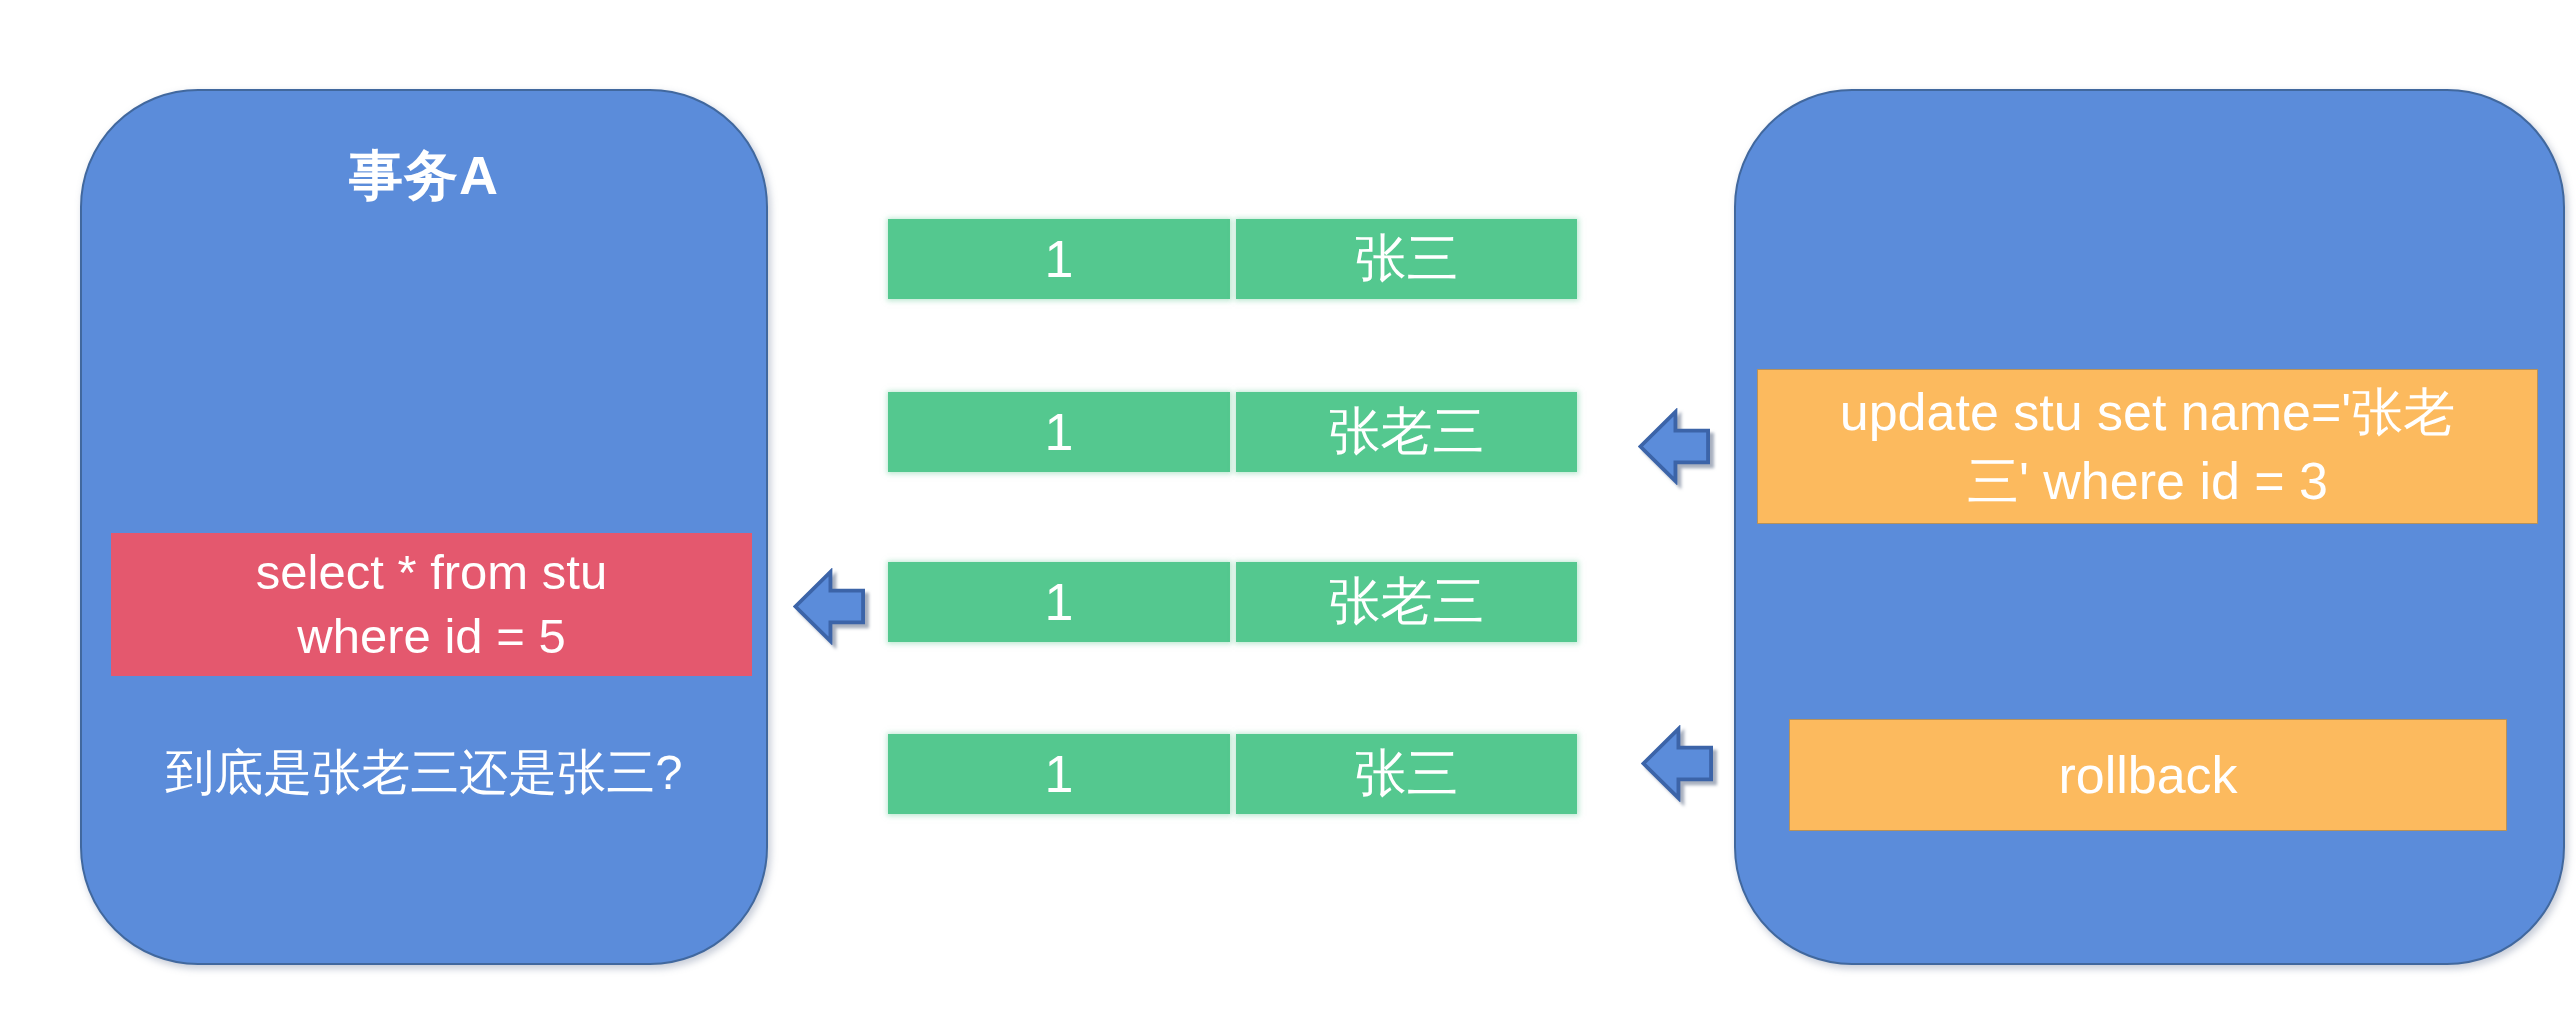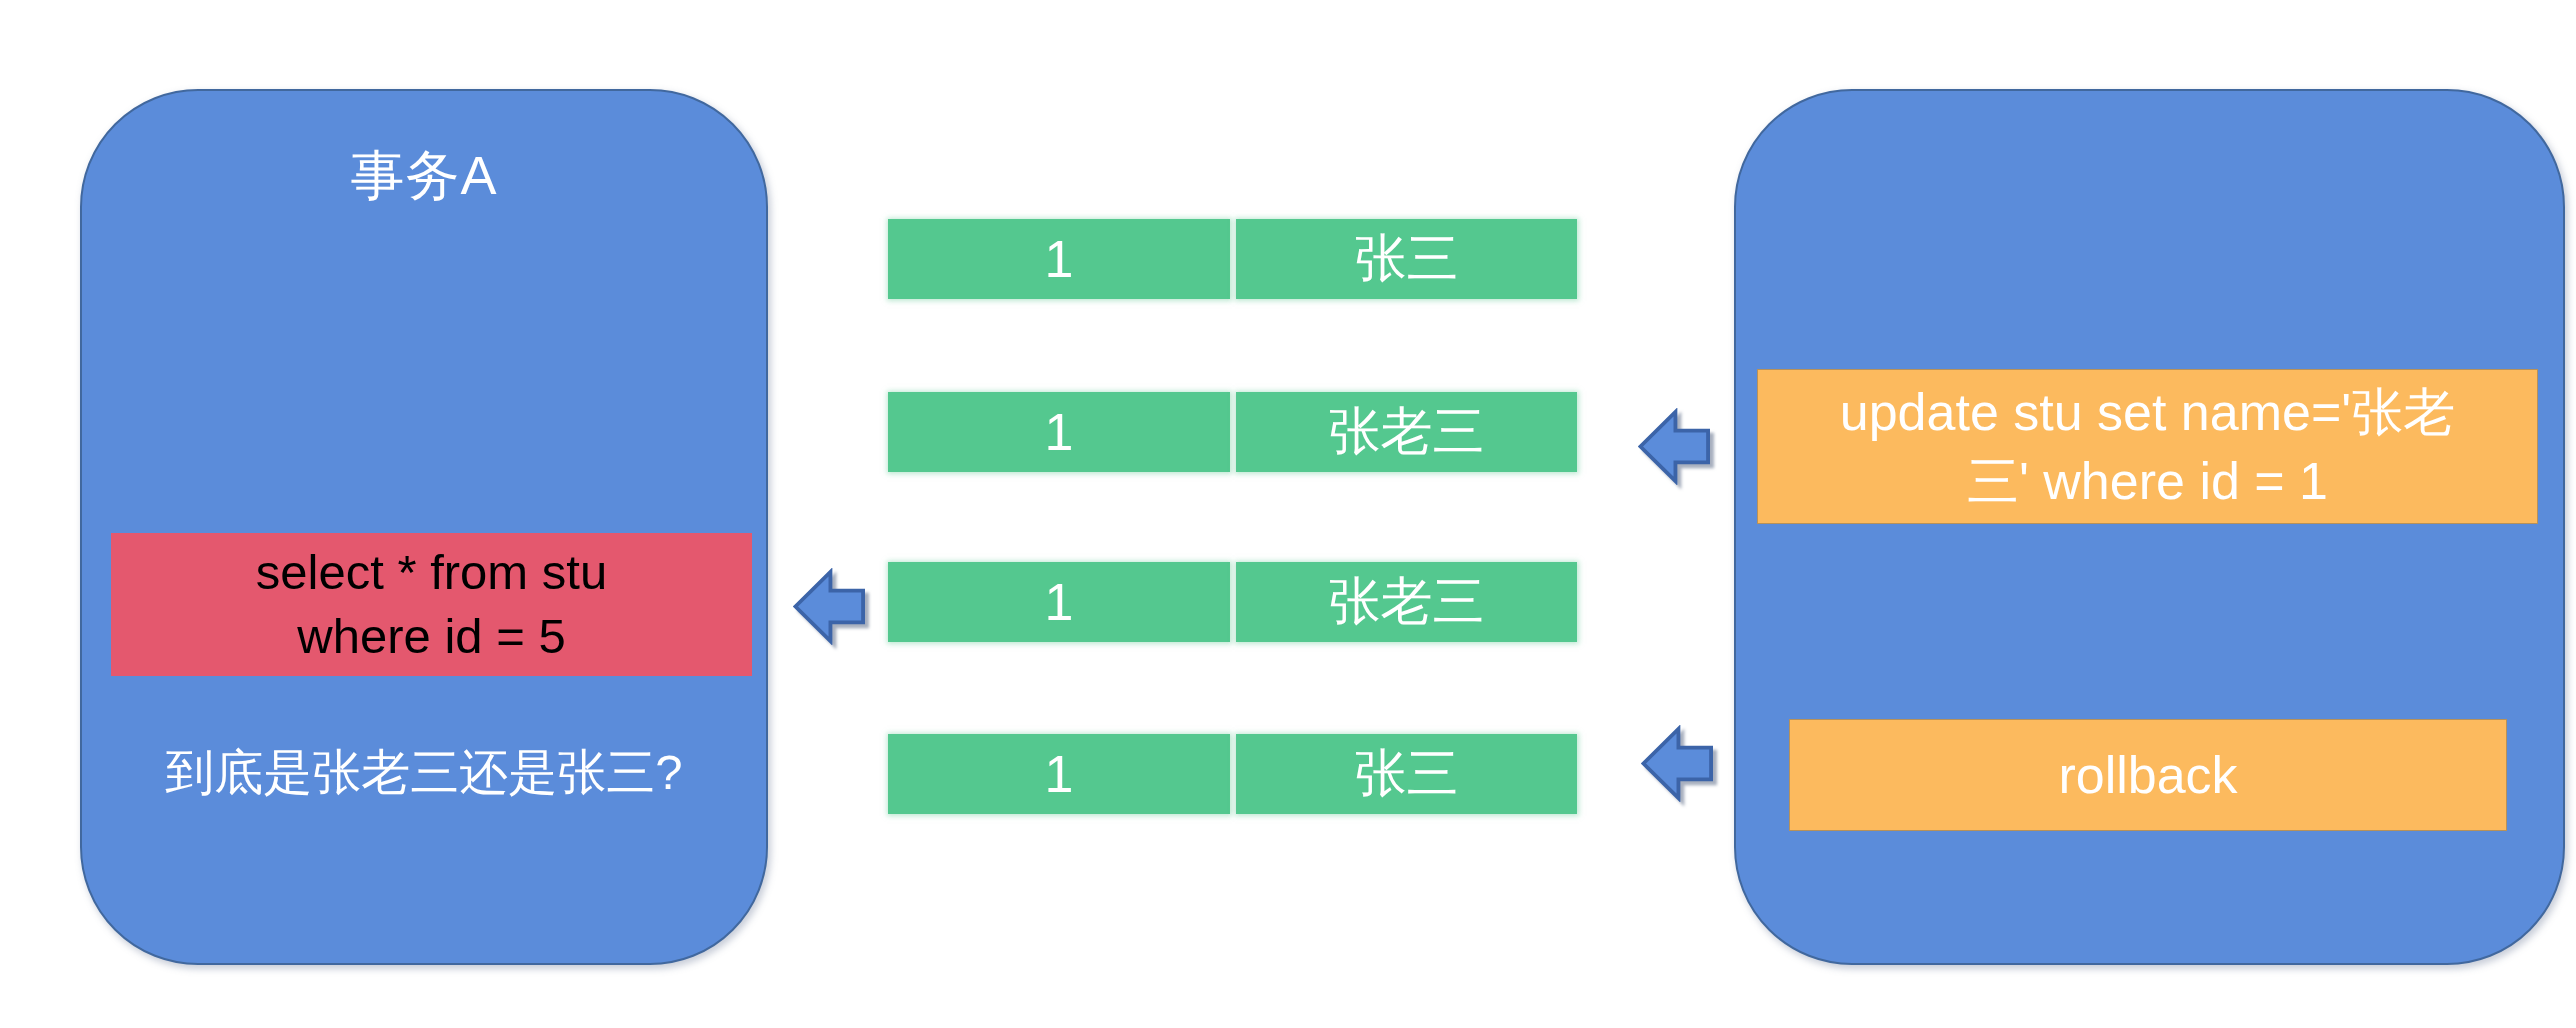--- a/index.html
+++ b/index.html
@@ -13,27 +13,27 @@
     border: 2.6px solid #41689e;
     border-radius: 118px;
     box-shadow: 2.6px 3.6px 7.2px rgba(100,115,145,0.35);
   }
   .txn-title {
     position: absolute;
     color: #ffffff;
     font-size: 54px;
     line-height: 1.2;
     text-align: center;
-    font-weight: 400;
+    font-weight: 700;
     letter-spacing: 1px;
   }
   .red-box {
     position: absolute;
     background: #e4586e;
-    color: #000000;
+    color: #ffffff;
     display: flex; flex-direction: column;
     justify-content: center; align-items: center;
     font-size: 49px; line-height: 1.3; text-align: center;
   }
   .question {
     position: absolute;
     color: #ffffff;
     font-size: 49px;
     text-align: center;
     line-height: 1.2;
@@ -105,21 +105,21 @@
   <div class="arrow" style="left:1641px; top:725px;">
     <svg width="72" height="77" viewBox="0 0 150 160">
       <polygon points="5,80 78,8 78,47 146,47 146,113 78,113 78,152" fill="#5b8cda" stroke="#3c64a8" stroke-width="8" stroke-linejoin="miter"></polygon>
     </svg>
   </div>
 
   <div class="box-blue" style="left:1734px; top:89px; width:831px; height:876px;"></div>
 
   <div class="orange-box" style="left:1757px; top:369px; width:781px; height:155px;">
     <div>update stu set name='张老</div>
-    <div>三' where id = 1</div>
+    <div>三' where id = 3</div>
   </div>
 
   <div class="orange-box" style="left:1789px; top:719px; width:718px; height:112px;">
     <div>rollback</div>
   </div>
 
 </div>
 
 
 </body></html>

